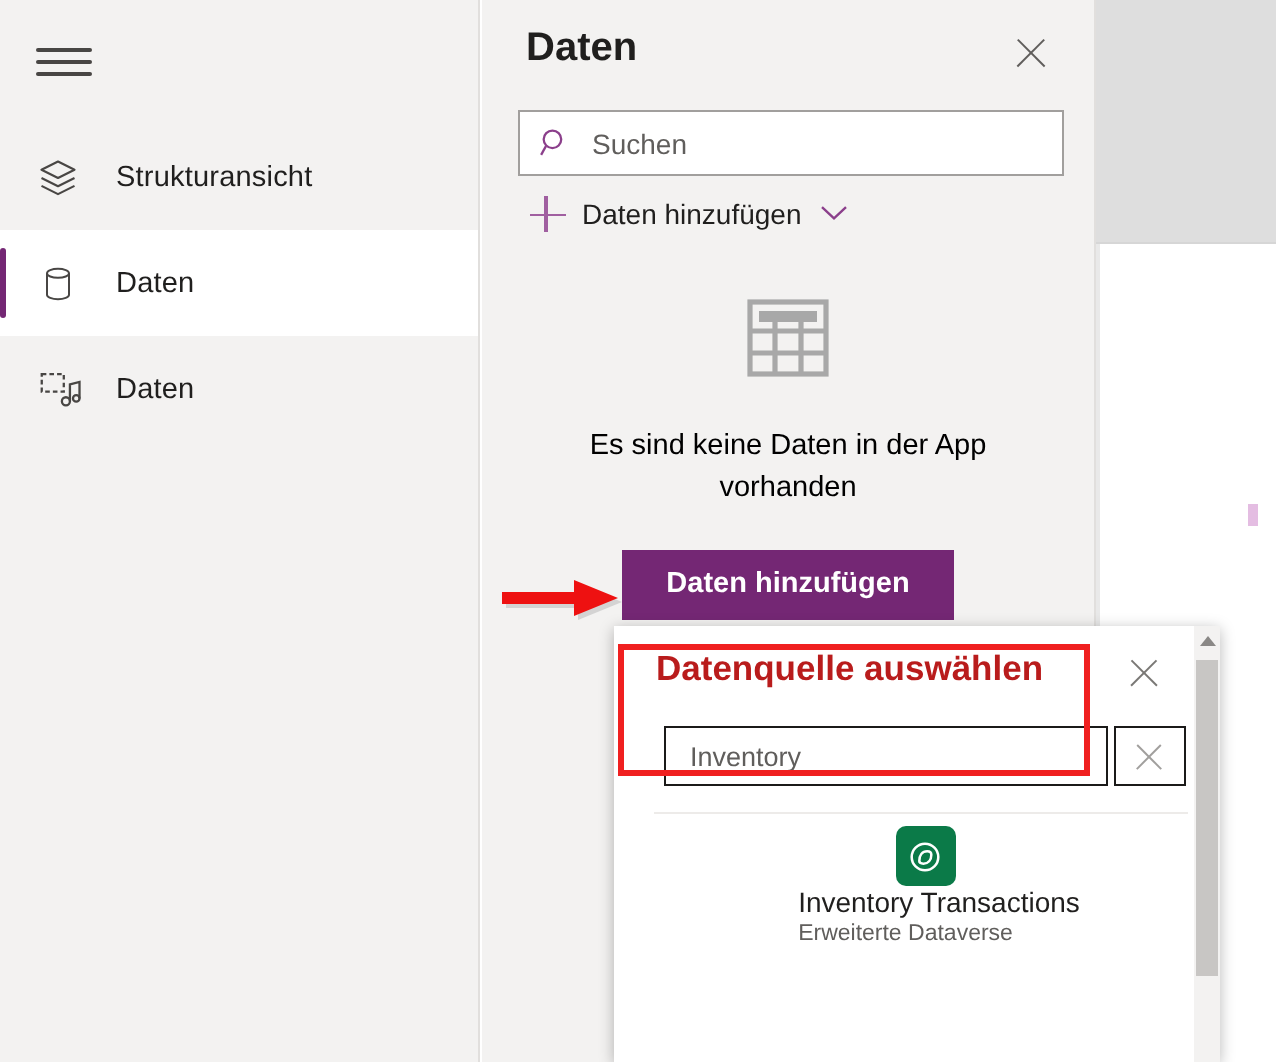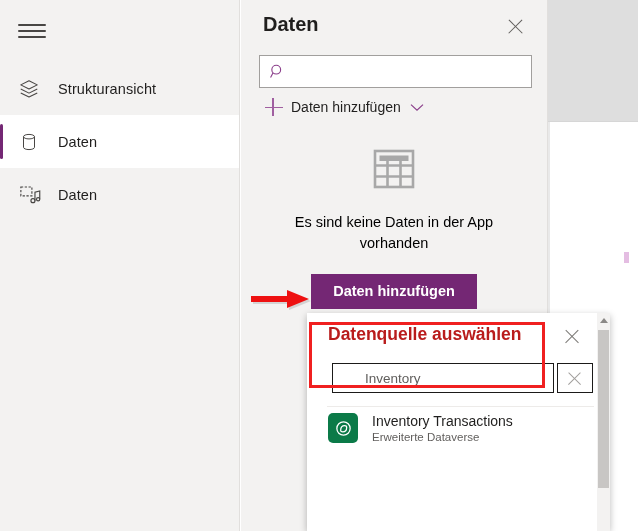--- a/index.html
+++ b/index.html
@@ -72,33 +72,33 @@
   .dialog{position:absolute;left:307px;top:313px;width:303px;height:218px;background:#ffffff;
           box-shadow:0 1.6px 7px rgba(0,0,0,.28);box-sizing:border-box;}
   .dlg-head{position:relative;height:44px;}
   .dlg-title{position:absolute;left:21px;top:11px;font-size:17.5px;font-weight:600;color:#b91c1c;}
   .dlg-close{position:absolute;left:253px;top:12px;width:24px;height:24px;cursor:pointer;}
   .dlg-close:before,.dlg-close:after{content:"";position:absolute;left:3px;top:11px;width:18px;height:1.3px;background:#7a7875;}
   .dlg-close:before{transform:rotate(45deg);}
   .dlg-close:after{transform:rotate(-45deg);}
 
   .dlg-search{position:absolute;left:25px;top:50px;width:222px;height:30px;background:#fff;
-              border:1.4px solid #1b1a19;box-sizing:border-box;display:flex;align-items:center;padding-left:20px;}
+              border:1.4px solid #1b1a19;box-sizing:border-box;display:flex;align-items:center;}
   .dlg-search input{border:0;outline:0;background:transparent;font-size:13.5px;color:#605e5c;
                     margin-left:10px;width:195px;font-family:inherit;}
   .dlg-clear{position:absolute;left:250px;top:50px;width:36px;height:30px;border:1.4px solid #1b1a19;
              box-sizing:border-box;background:#fff;cursor:pointer;}
   .dlg-clear:before,.dlg-clear:after{content:"";position:absolute;left:8px;top:13.5px;width:17px;height:1.3px;background:#a19f9d;}
   .dlg-clear:before{transform:rotate(45deg);}
   .dlg-clear:after{transform:rotate(-45deg);}
 
   .dlg-divider{position:absolute;left:20px;top:93px;width:267px;height:1px;background:#edebe9;}
 
   .dlg-list{position:absolute;left:0;top:100px;width:290px;}
-  .src-row{display:flex;align-items:flex-start;height:46px;padding-left:21px;cursor:pointer;position:relative;}
+  .src-row{display:flex;align-items:center;height:46px;padding-left:21px;cursor:pointer;position:relative;flex-direction:column;}
   .src-ico{width:30px;height:30px;border-radius:5px;flex:0 0 30px;display:flex;align-items:center;justify-content:center;}
   .src-text{margin-left:14px;}
   .src-name{font-size:14px;color:#201f1e;line-height:17px;}
   .src-sub{font-size:11.5px;color:#605e5c;line-height:15px;}
   .src-badge{position:absolute;left:248px;top:14px;}
 
   .dlg-scroll{position:absolute;left:290px;top:0;width:13px;height:218px;background:#f3f2f1;}
   .dlg-scroll .up{position:absolute;left:3px;top:5px;width:0;height:0;
                   border-left:4px solid transparent;border-right:4px solid transparent;border-bottom:5px solid #8a8886;}
   .dlg-scroll .thumb{position:absolute;left:1px;top:17px;width:11px;height:158px;background:#c8c6c4;}
@@ -173,20 +173,21 @@
     </div>
   </div>
 
   <div class="search-wrap">
     <span class="mag">
       <svg width="17" height="17" viewBox="0 0 24 24" fill="none" stroke="#8b3f8b" stroke-width="1.6">
         <circle cx="10.2" cy="9.4" r="6.2"></circle>
           <line x1="5.6" y1="14.2" x2="2.2" y2="20.4"></line>
         </svg>
     </span>
+    <input type="text" value="" placeholder="Suchen" style="">
   </div>
 
   <div class="addbar">
     <span class="plus"></span>
     <span class="txt">Daten hinzufügen</span>
     <span class="chev">
       <svg width="14" height="9" viewBox="0 0 14 9" fill="none" stroke="#8b3f8b" stroke-width="1.2">
         <path d="M1 1.6 7 7.2l6-5.6"></path>
         </svg>
     </span>

